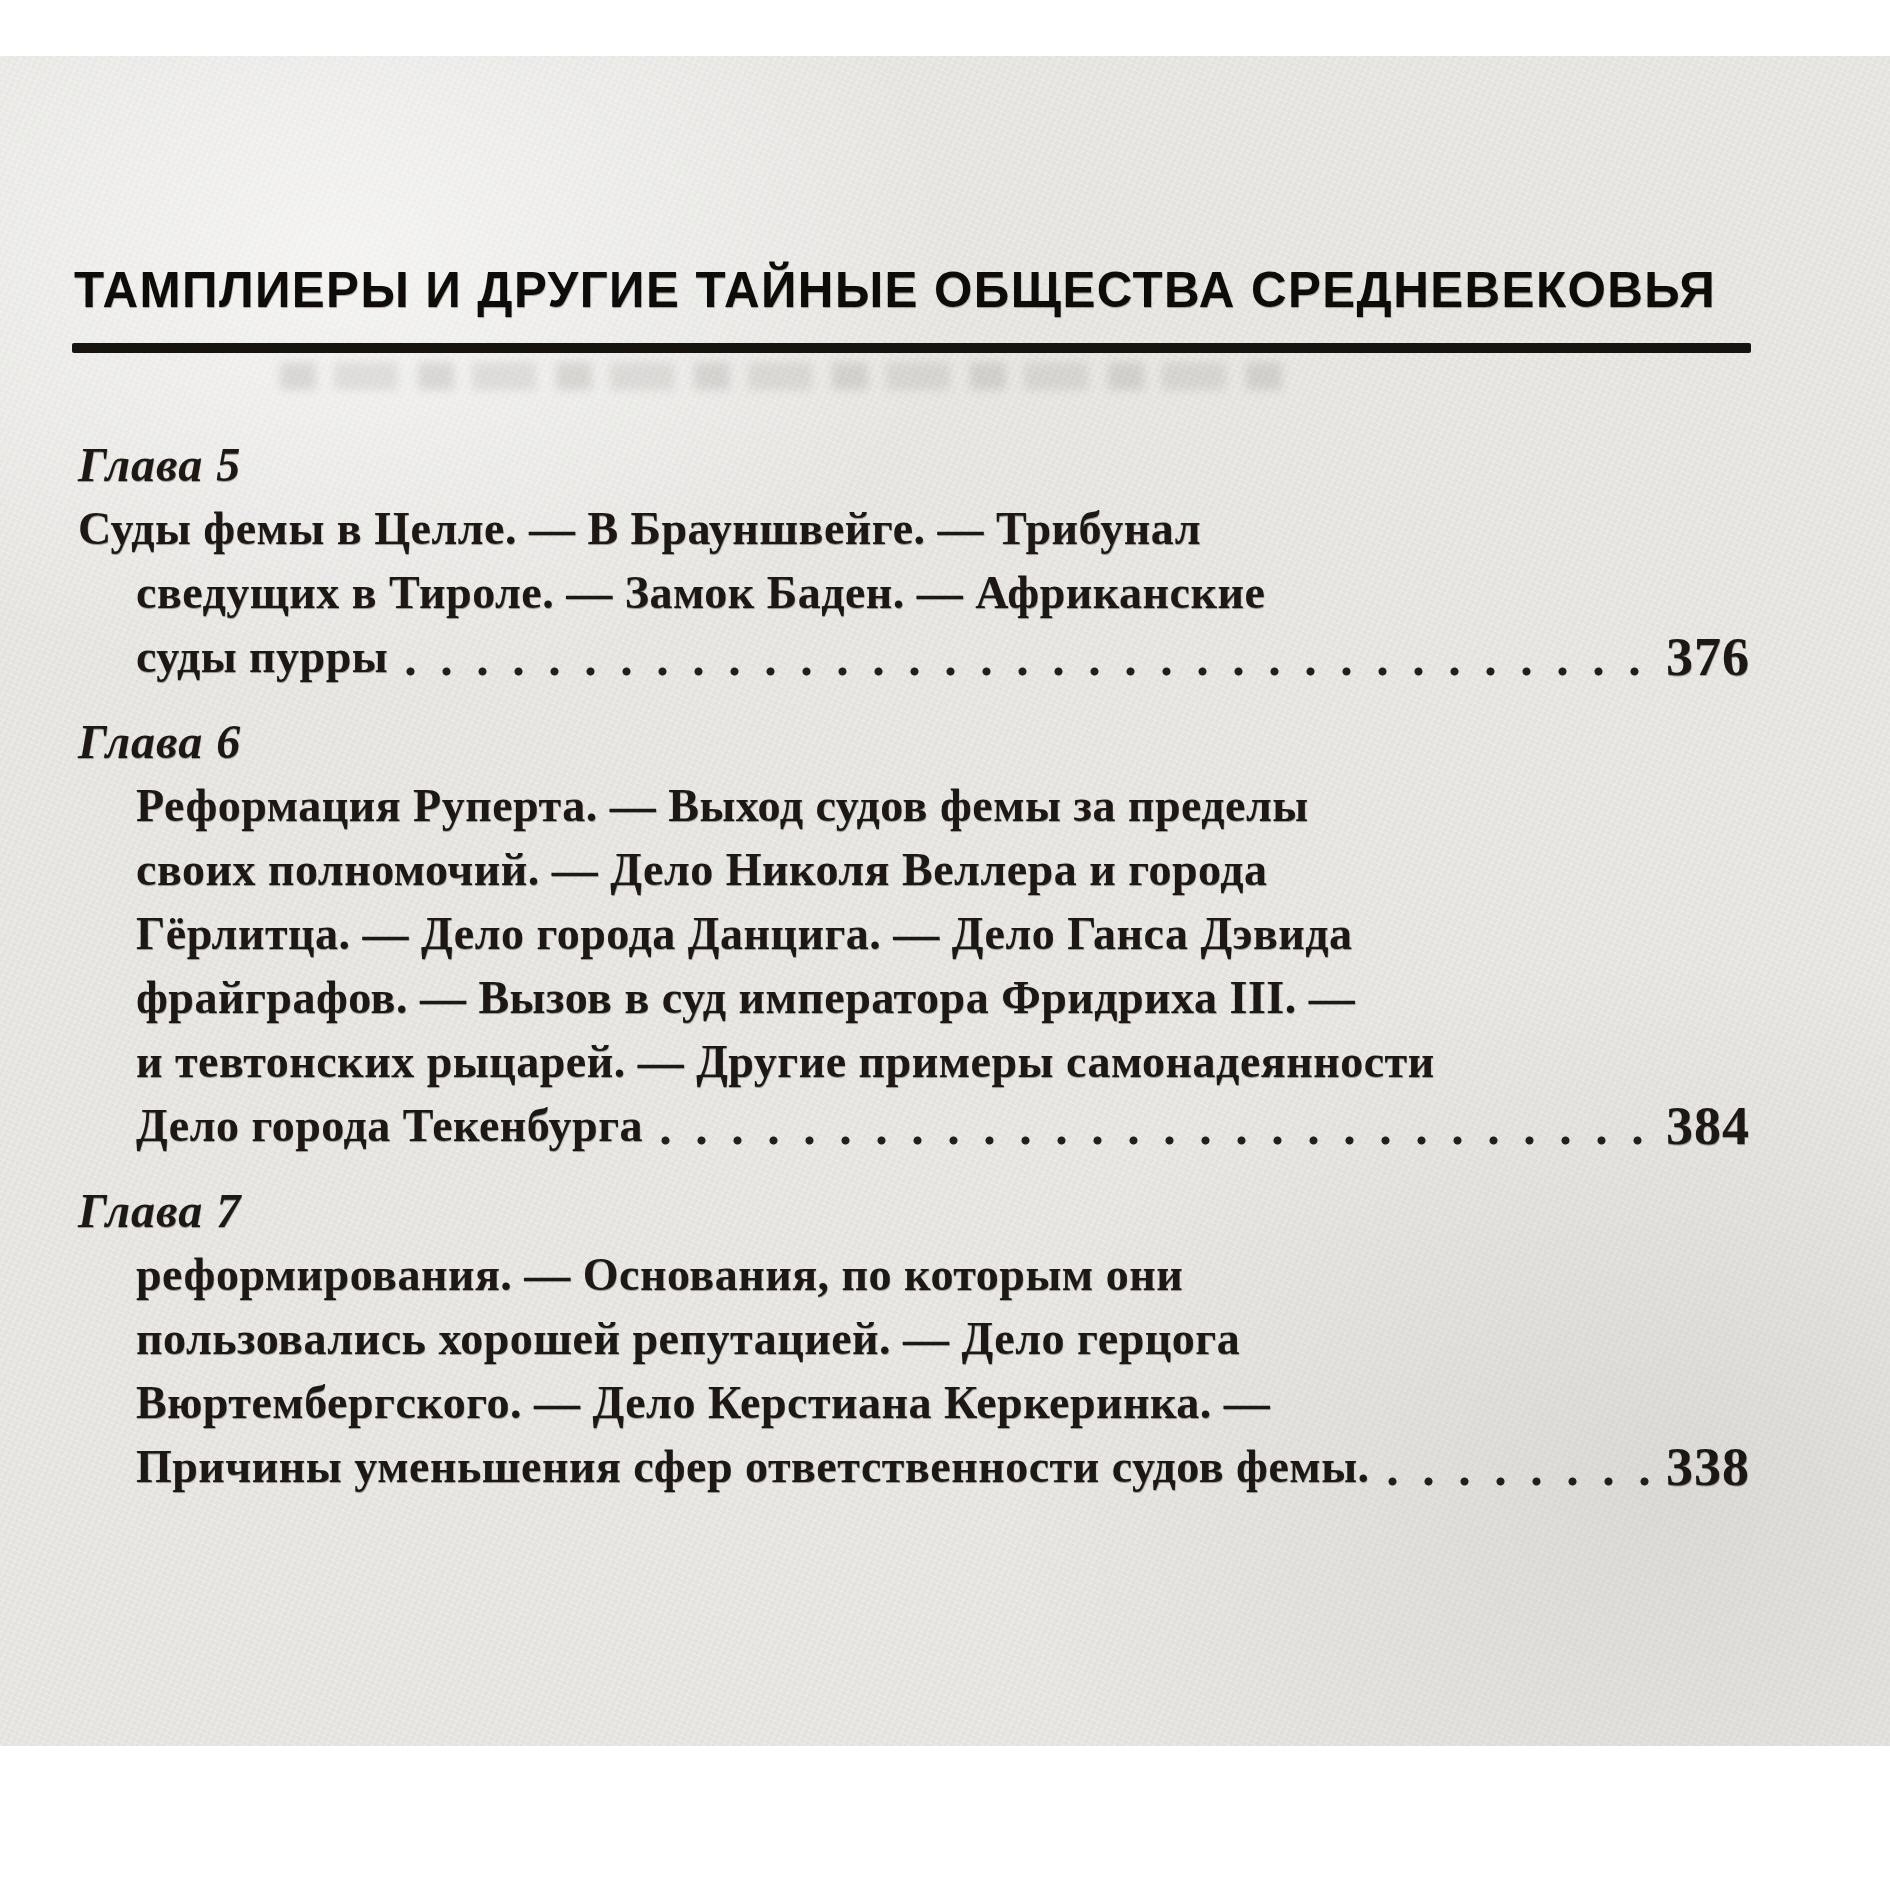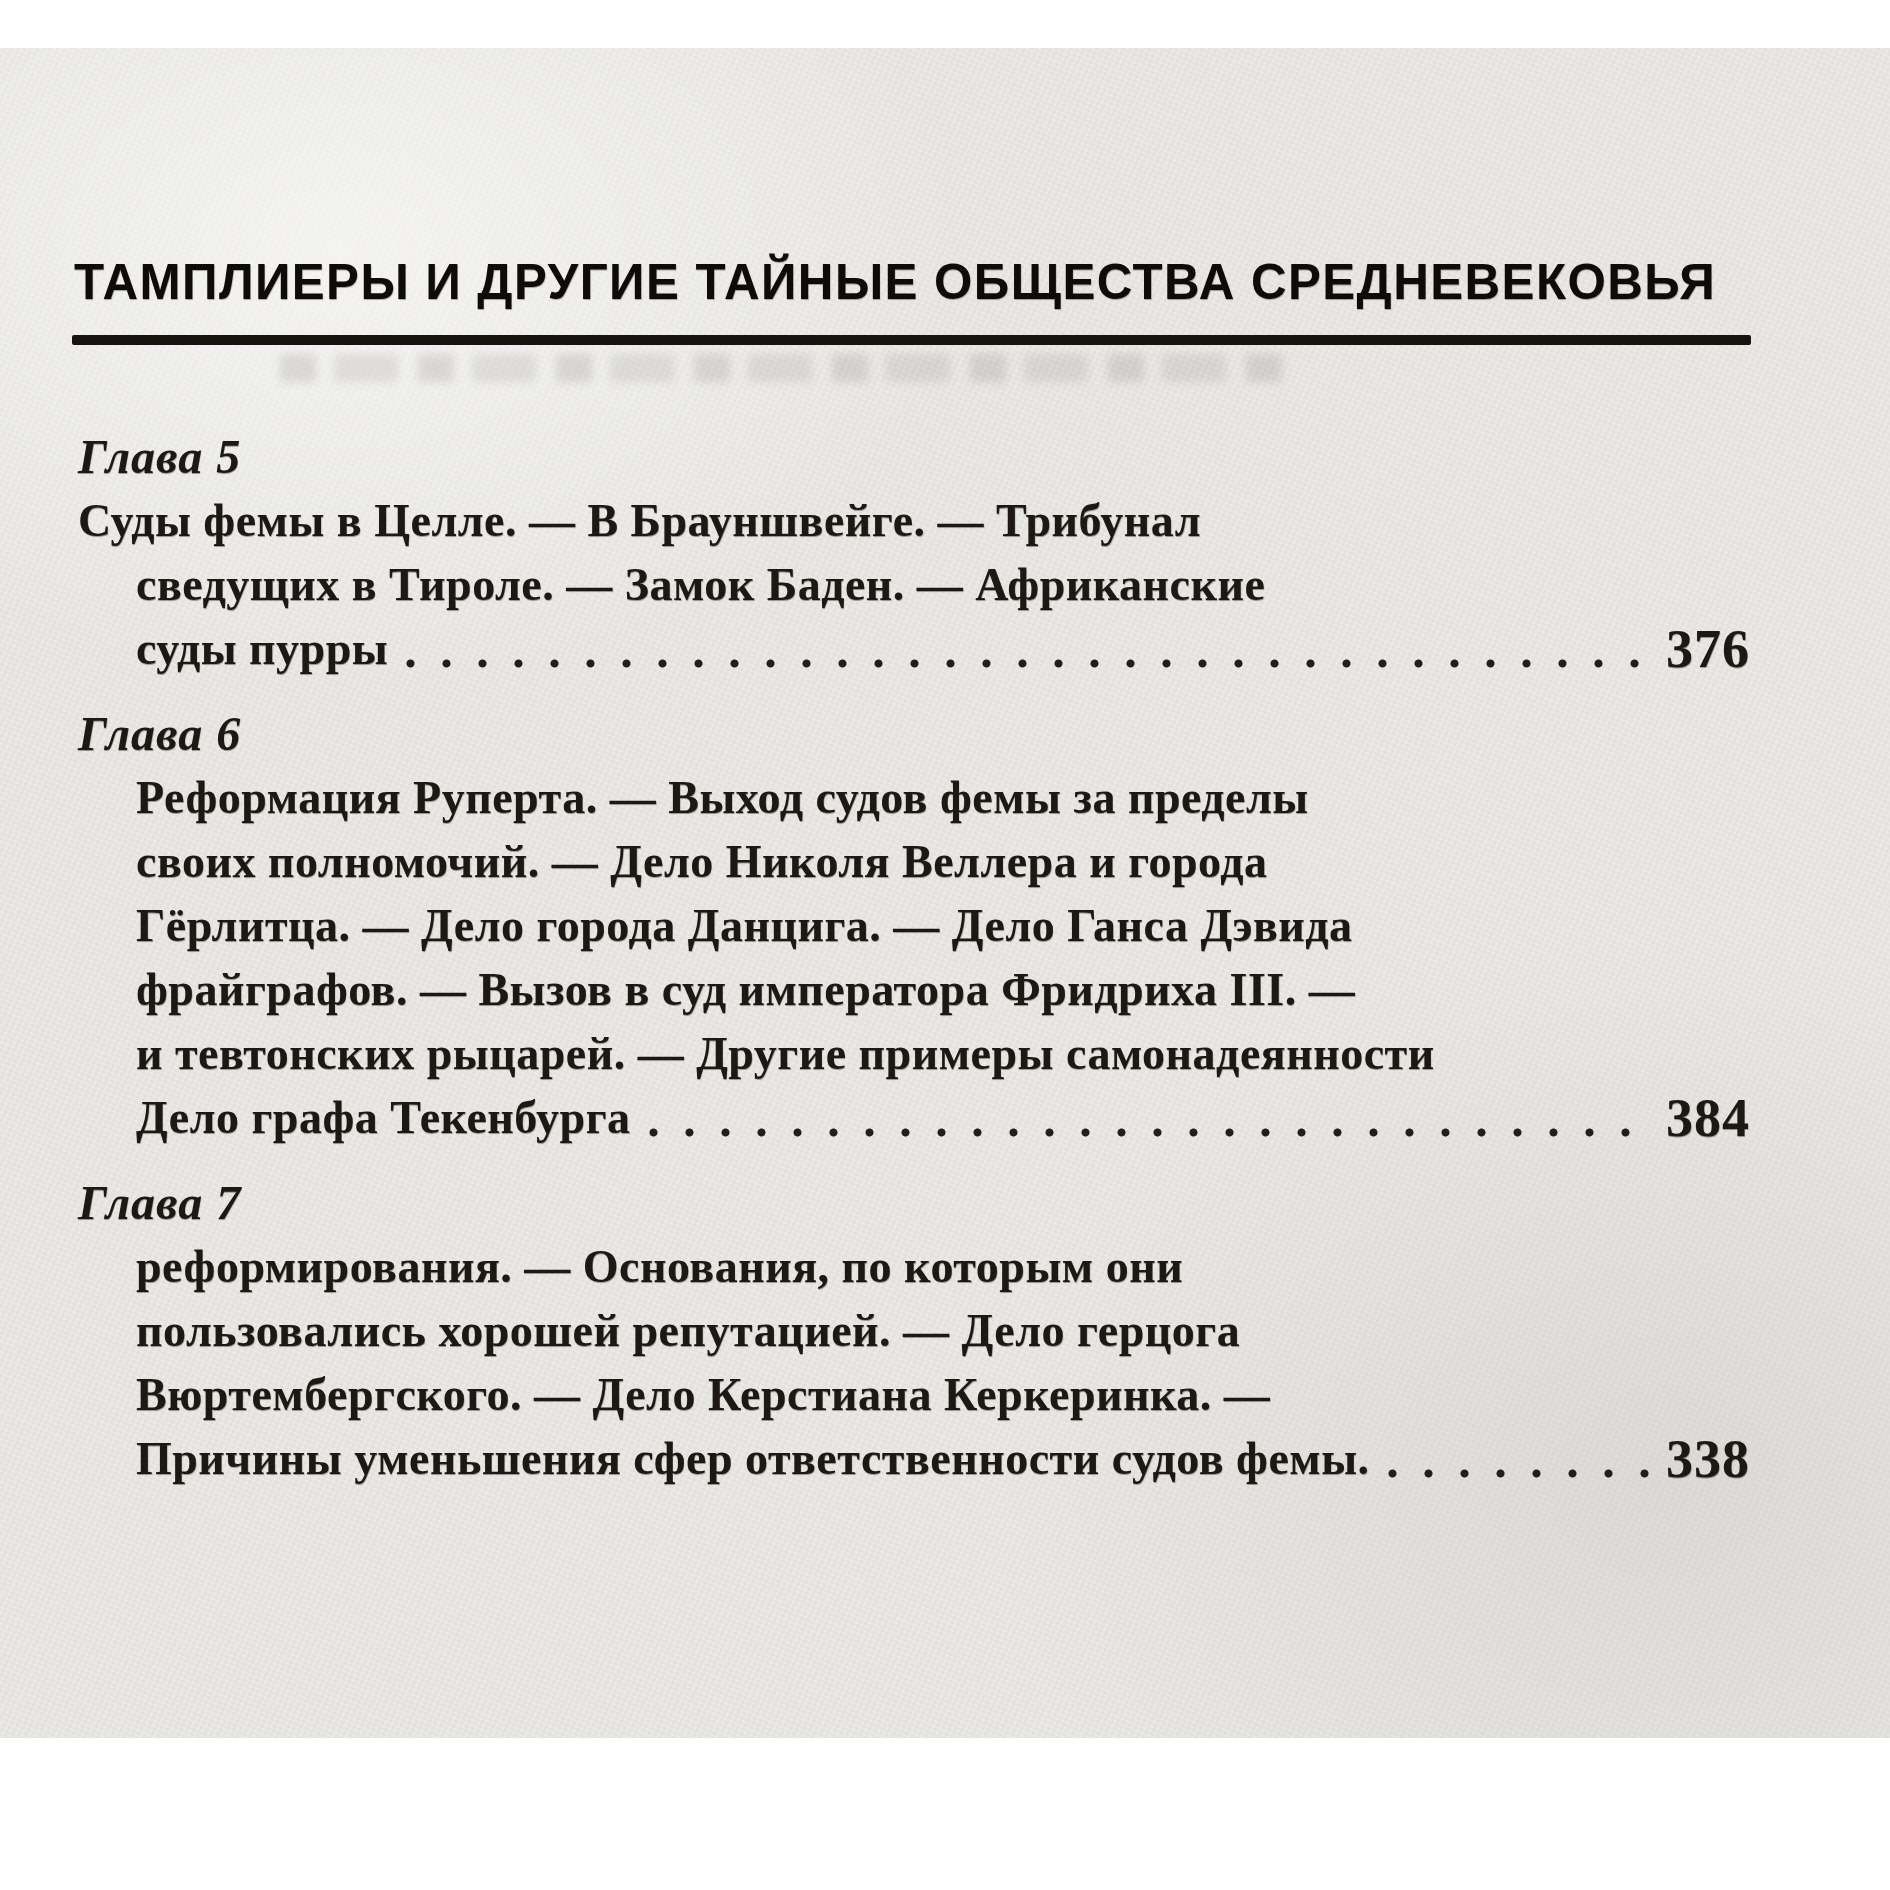--- a/index.html
+++ b/index.html
@@ -13,21 +13,21 @@
   .photo {
     position: relative;
     width: 1890px;
     height: 1890px;
     background: #ffffff;
     font-family: "Liberation Serif", serif;
   }
   
   .paper {
     position: absolute;
-    top: 48px;
+    top: 56px;
     left: 0;
     width: 1890px;
     height: 1690px;
     background-color: #e9e8e5;
     background-image:
       radial-gradient(ellipse 1000px 700px at 18% 12%, rgba(255,255,255,0.55), rgba(255,255,255,0) 62%),
       radial-gradient(ellipse 1100px 900px at 88% 85%, rgba(186,184,178,0.28), rgba(0,0,0,0) 60%),
       repeating-linear-gradient(115deg, rgba(255,255,255,0.05) 0 3px, rgba(168,166,160,0.05) 3px 6px),
       repeating-linear-gradient(23deg, rgba(255,255,255,0.04) 0 2px, rgba(150,148,142,0.04) 2px 5px);
   }
@@ -134,21 +134,21 @@
       </section>
 
       <section class="entry">
         <div class="chapter">Глава 6</div>
         <div class="line cont">Реформация Руперта. — Выход судов фемы за пределы</div>
         <div class="line cont">своих полномочий. — Дело Николя Веллера и города</div>
         <div class="line cont">Гёрлитца. — Дело города Данцига. — Дело Ганса Дэвида</div>
         <div class="line cont">фрайграфов. — Вызов в суд императора Фридриха III. —</div>
         <div class="line cont">и тевтонских рыцарей. — Другие примеры самонадеянности</div>
         <div class="line cont lastline">
-          <span class="lltext">Дело графа Текенбурга</span>
+          <span class="lltext">Дело города Текенбурга</span>
           <span class="leader"></span>
           <span class="pagenum">384</span>
         </div>
       </section>
 
       <section class="entry">
         <div class="chapter">Глава 7</div>
         <div class="line cont">реформирования. — Основания, по которым они</div>
         <div class="line cont">пользовались хорошей репутацией. — Дело герцога</div>
         <div class="line cont">Вюртембергского. — Дело Керстиана Керкеринка. —</div>

